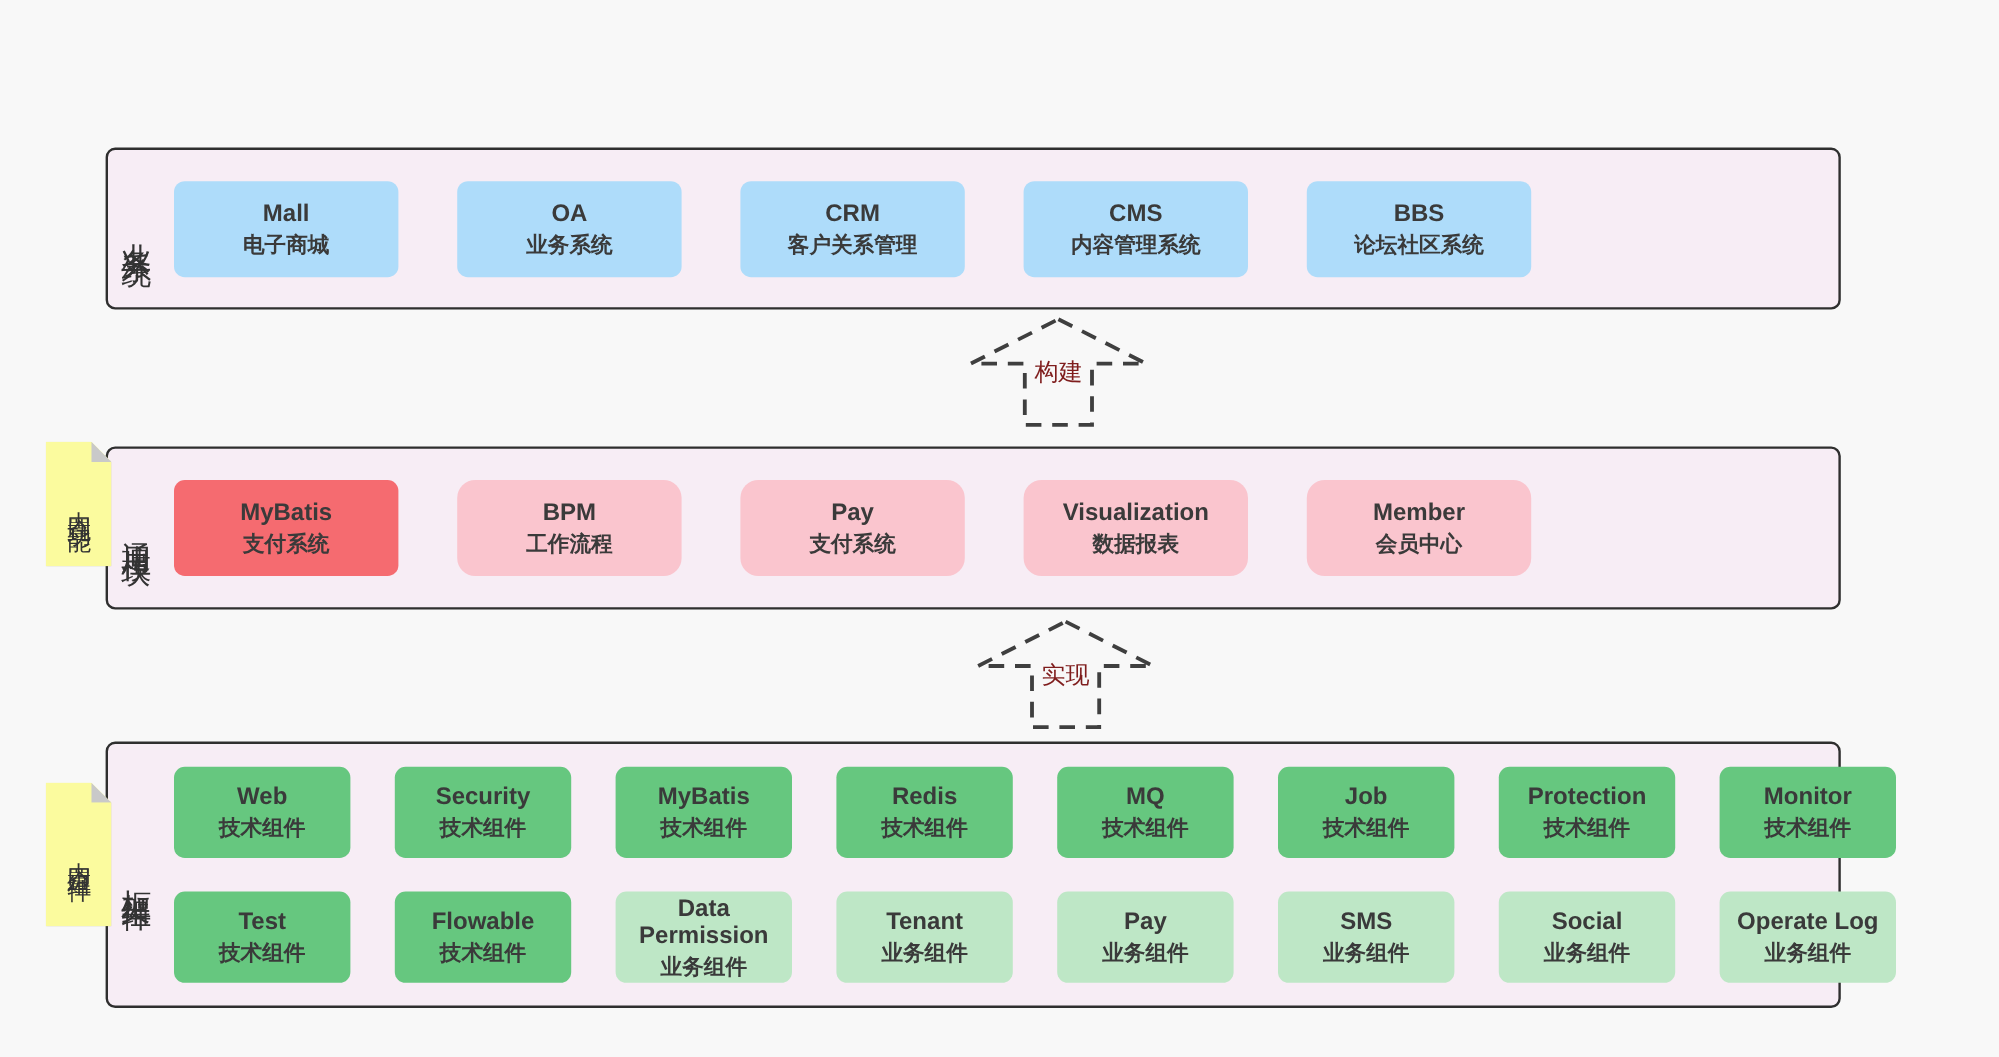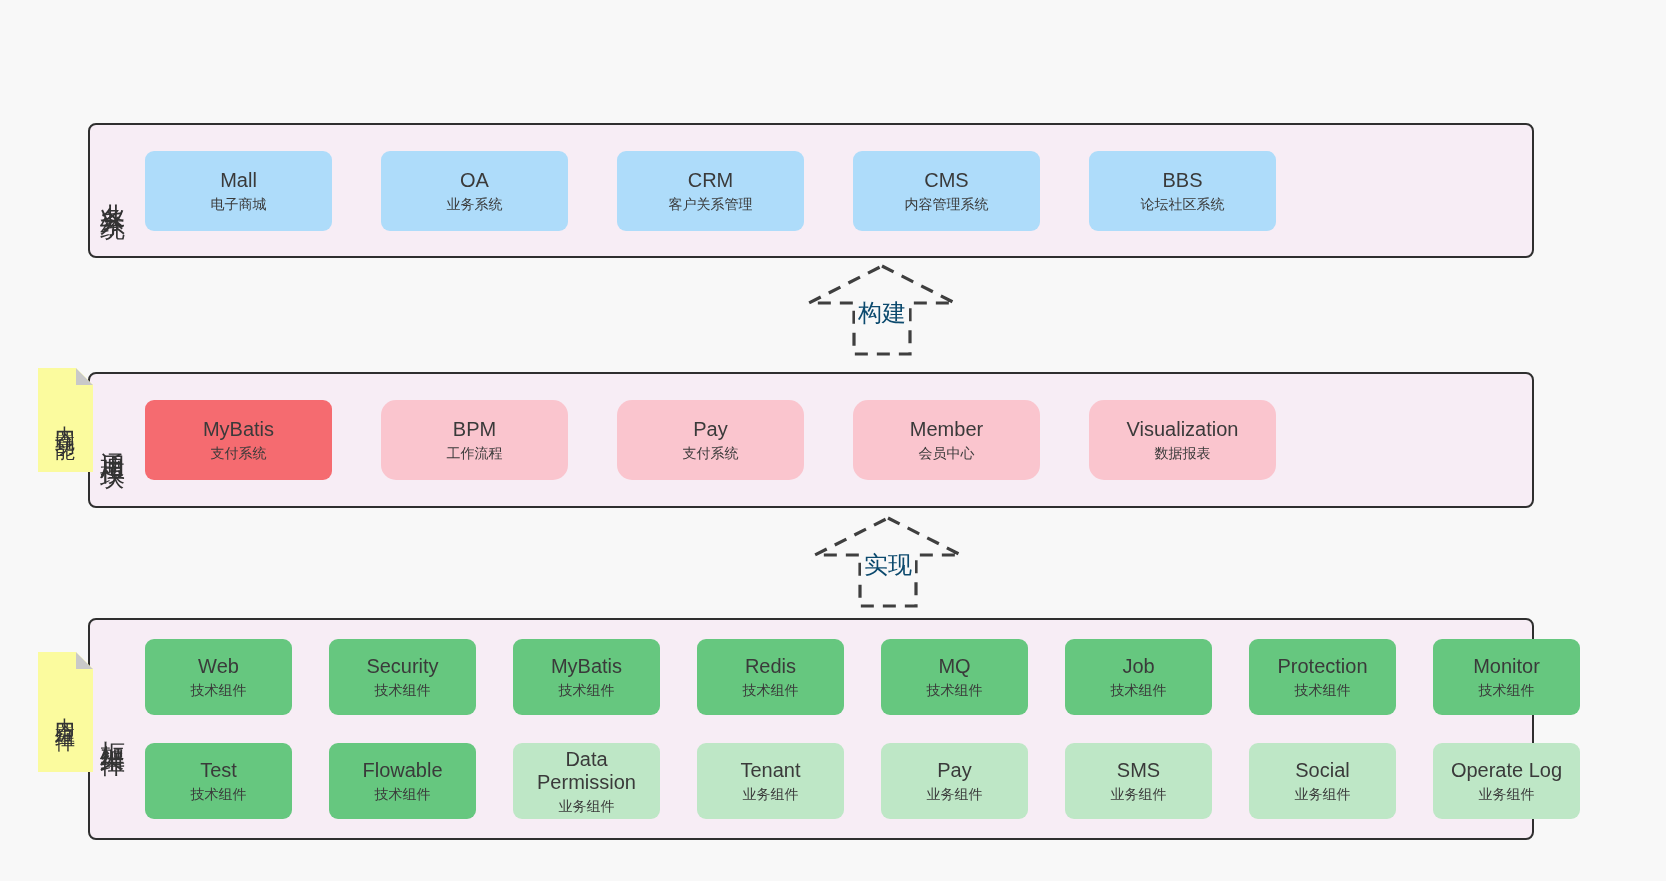--- a/index.html
+++ b/index.html
@@ -35,25 +35,26 @@
   .box-row{display:flex;align-items:center;}
   .row6{gap:49px;}
   .row8{gap:37px;}
   .rows-col{display:flex;flex-direction:column;gap:28px;}
   .box{
     border-radius:9px;
     display:flex;flex-direction:column;
     align-items:center;justify-content:center;
     text-align:center;
     box-sizing:border-box;
+    font-weight:bold;
   }
   .row6 .box{width:187px;height:80px;}
   .row8 .box{width:147px;height:76px;}
   .box .t1{font-size:20px;line-height:1.15;}
-  .box .t2{font-size:14px;line-height:1.15;margin-top:4px;}
+  .box .t2{font-size:18px;line-height:1.15;margin-top:4px;}
   .row8 .t1{max-width:120px;}
   .blue{background:#aedcfa;}
   .red{background:#f56b70;}
   .pink{background:#fac5ce;border-radius:15px;}
   .green{background:#66c77f;}
   .lightgreen{background:#bee7c6;}
   .note{
     position:absolute;
     width:55px;
     background:#fbfb9e;
@@ -81,22 +82,22 @@
     position:absolute;
     width:160px;height:94px;
   }
   .arrow svg{display:block;width:160px;height:94px;}
   .arrow .a-label{
     position:absolute;
     left:50%;top:34px;
     transform:translateX(-50%);
     background:#f8f8f8;
     padding:0 3px;
-    font-size:24px;
-    color:#0c4a6e;
+    font-size:20px;
+    color:#7f1d1d;
     white-space:nowrap;
   }
 </style>
 </head>
 <body>
 
 <div class="section" style="left:88px;top:123px;width:1446px;height:135px;">
   <div class="v-label">业务系统</div>
   <div class="box-row row6">
     <div class="box blue">
@@ -143,26 +144,26 @@
     </div>
     <div class="box pink">
       <div class="t1">BPM</div>
       <div class="t2">工作流程</div>
     </div>
     <div class="box pink">
       <div class="t1">Pay</div>
       <div class="t2">支付系统</div>
     </div>
     <div class="box pink">
+      <div class="t1">Visualization</div>
+      <div class="t2">数据报表</div>
+    </div>
+    <div class="box pink">
       <div class="t1">Member</div>
       <div class="t2">会员中心</div>
-    </div>
-    <div class="box pink">
-      <div class="t1">Visualization</div>
-      <div class="t2">数据报表</div>
     </div>
   </div>
 </div>
 
 <div class="arrow" style="left:808px;top:515px;">
   <svg viewBox="0 0 160 94">
     <path d="M80 3 L153 40 L108 40 L108 91 L52 91 L52 40 L7 40 Z" fill="none" stroke="#3f3f3f" stroke-width="3.2" stroke-dasharray="13 9"></path>
   </svg>
   <span class="a-label">实现</span>
 </div>

